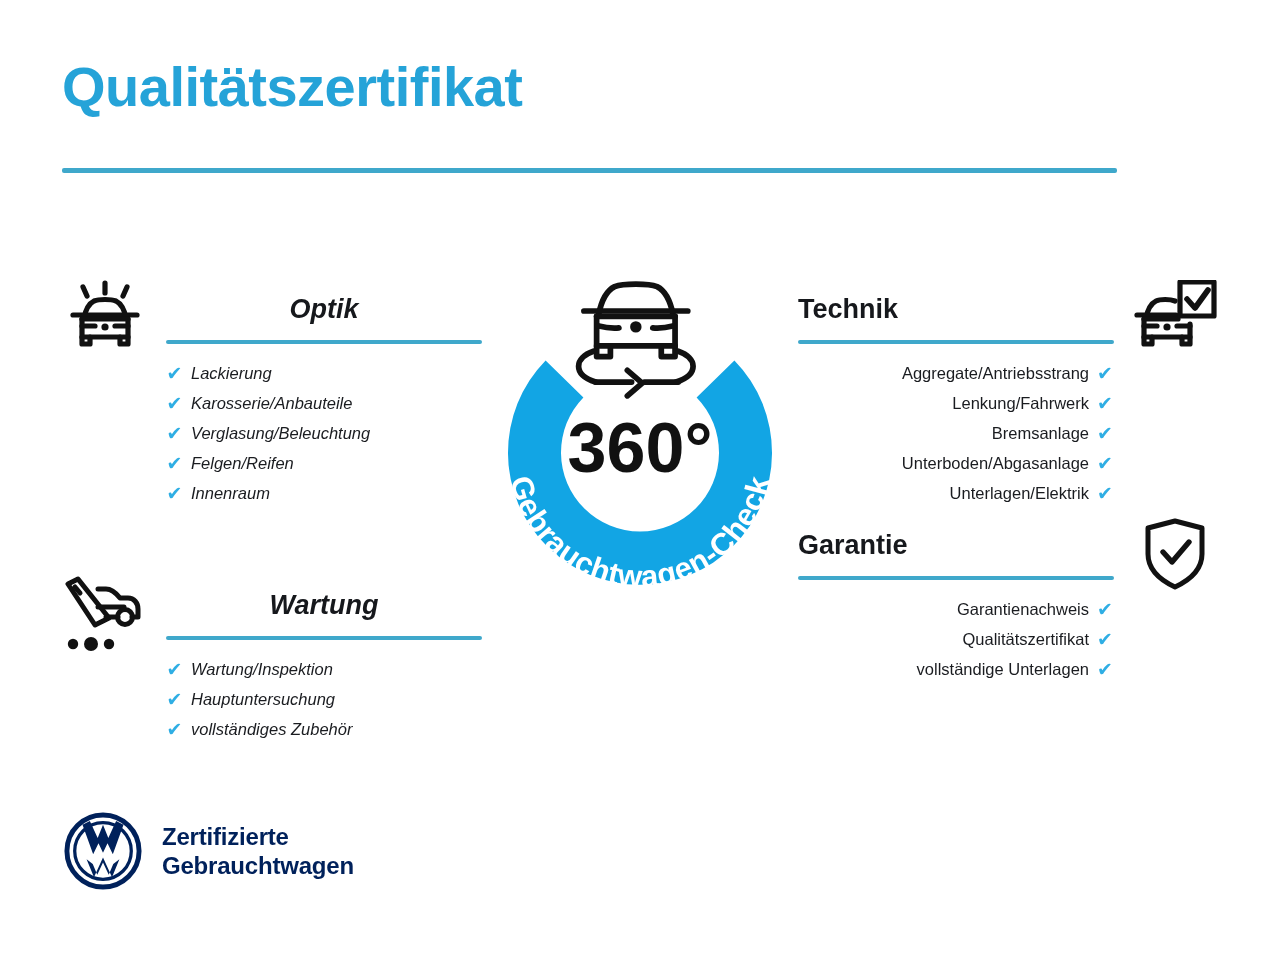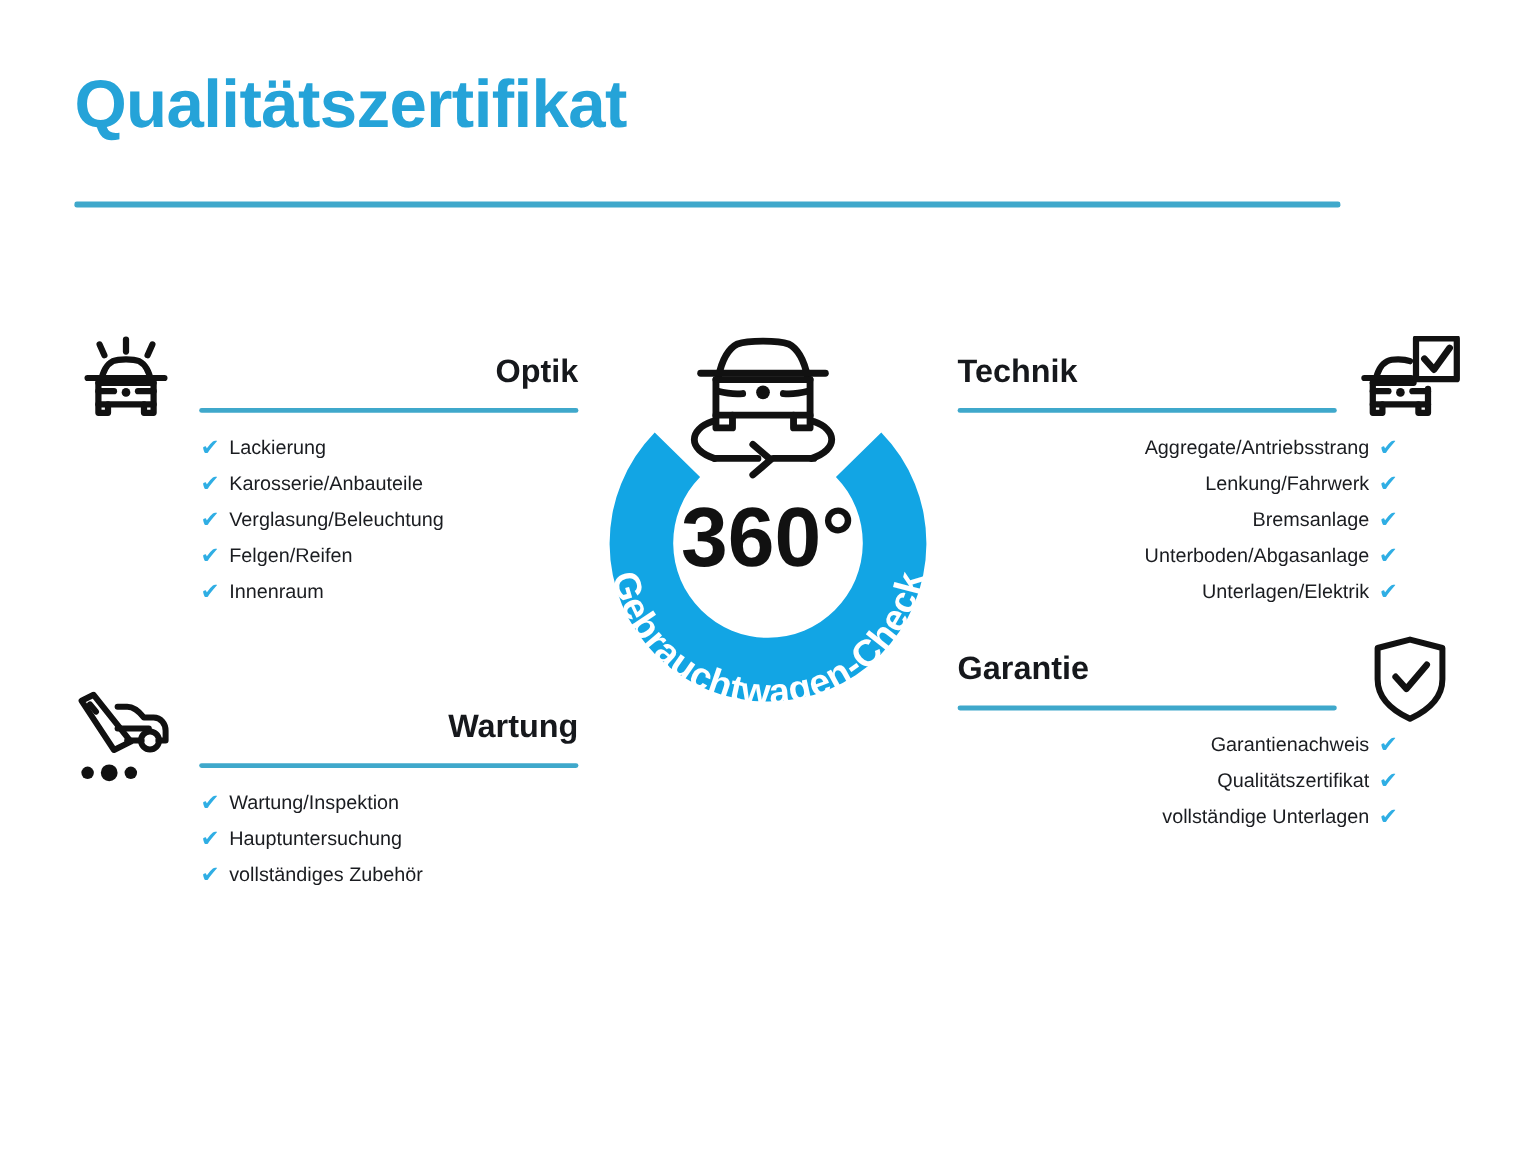--- a/index.html
+++ b/index.html
@@ -39,21 +39,21 @@
     width: 1055px;
     height: 5px;
     background: #3FA8CB;
     border-radius: 2px;
   }
 
   
   .section {
     position: absolute;
   }
-  .section.left  { left: 62px;  width: 420px; text-align: right; }
+  .section.left  { left: 62px;  width: 420px; text-align: center; font-style: italic; }
   .section.right { left: 798px; width: 420px; text-align: left; }
 
   .sec-head {
     position: relative;
     height: 52px;
   }
   .sec-title {
     font-size: 27px;
     font-weight: 700;
     color: #16181C;
@@ -83,21 +83,21 @@
   }
   .checklist li {
     font-size: 16.5px;
     color: #1A1C20;
     line-height: 30px;
     white-space: nowrap;
     display: flex;
     align-items: center;
   }
   .section.left  .checklist { margin-left: 104px; margin-top: 14px; }
-  .section.right .checklist { margin-right: 52px; margin-top: 14px; justify-items: end; }
+  .section.right .checklist { margin-right: 104px; margin-top: 14px; justify-items: end; }
   .section.right .checklist li { justify-content: flex-end; }
 
   .chk {
     flex: 0 0 auto;
     width: 17px;
     height: 17px;
     color: #2FAEE4;
     font-size: 19px;
     font-weight: 700;
     line-height: 17px;
@@ -272,21 +272,21 @@
           <span class="chk">✔</span>
           <span class="li-text">Hauptuntersuchung</span>
         </li>
       <li>
           <span class="chk">✔</span>
           <span class="li-text">vollständiges Zubehör</span>
         </li>
     </ul>
   </div>
 
-  <div class="section right" id="sec-garantie" style="top:540px;">
+  <div class="section right" id="sec-garantie" style="top:528px;">
     <span class="sec-icon">
       <svg viewBox="0 0 86 78" fill="none" stroke="#111111" stroke-width="5" stroke-linecap="round" stroke-linejoin="round">
         <path d="M43 5 L70 12 L70 38 C70 54 58 64 43 71 C28 64 16 54 16 38 L16 12 Z"></path>
         <path d="M31 36 L40 46 L57 26" stroke-width="5.4"></path>
       </svg>
     </span>
     <div class="sec-head">
       <div class="sec-title">Garantie</div>
       <div class="sec-rule"></div>
     </div>
@@ -338,14 +338,29 @@
         <circle cx="64" cy="65" r="5.4" fill="#111111" stroke="none"></circle>
 
         <path d="M24 88 C6 94 4 110 26 117" stroke-width="5.4"></path>
         <path d="M104 88 C122 94 124 110 102 117" stroke-width="5.4"></path>
         <path d="M26 117 L60 117 M104 117 L72 117" stroke-width="5.4"></path>
         <path d="M56 106 L70 118 L56 130" stroke-width="5.4"></path>
       </g>
     </svg>
   </div>
 
+  <div id="footer-logo">
+    <span class="vw-mark">
+      <svg viewBox="0 0 100 100">
+        <circle cx="50" cy="50" r="44" fill="none" stroke="#00215B" stroke-width="6"></circle>
+        <circle cx="50" cy="50" r="34.5" fill="none" stroke="#00215B" stroke-width="4"></circle>
+        <path d="M50 18 L43.5 34 L34 13.5
+                 L25 18 L38 54 L44.5 40.5 L50 52 L55.5 40.5 L62 54 L75 18
+                 L66 13.5 L56.5 34 Z" fill="#00215B"></path>
+        <path d="M30 60 L39 82 L50 58 L61 82 L70 60
+                 L62.5 66 L57 79 L50 64 L43 79 L37.5 66 Z" fill="#00215B"></path>
+      </svg>
+    </span>
+    <div class="vw-words">Zertifizierte
+Gebrauchtwagen</div>
+  </div>
 
 </div>
 
 </body></html>

